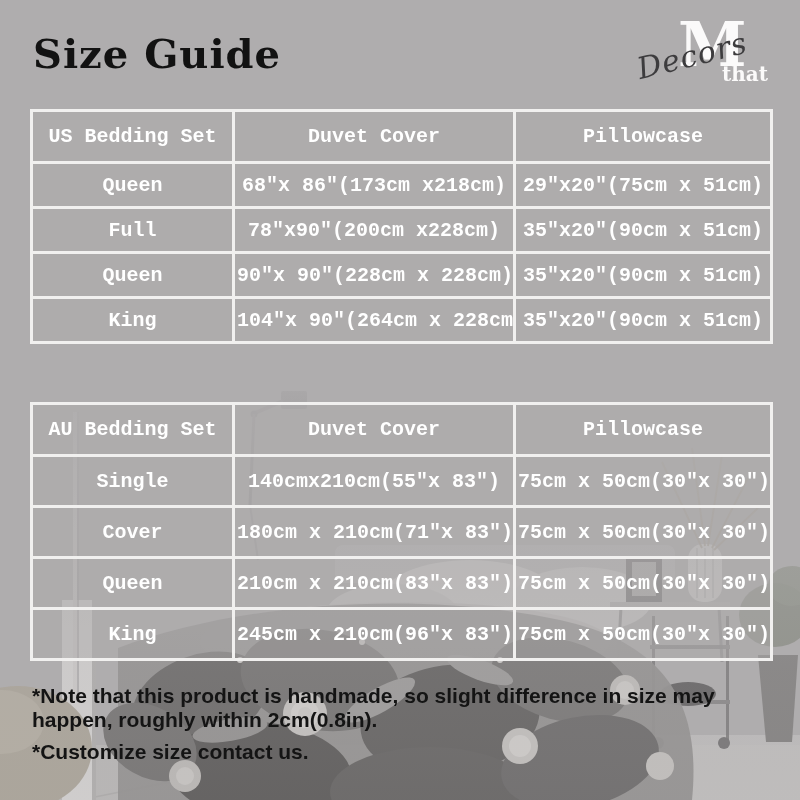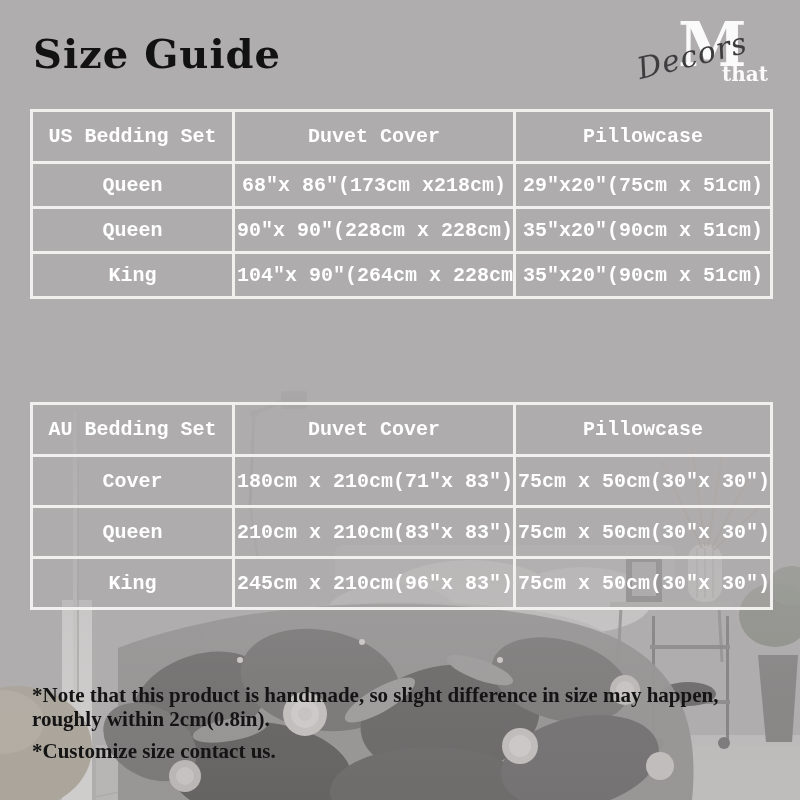--- a/index.html
+++ b/index.html
@@ -63,21 +63,21 @@
   }
   table.sg th{font-size:20px;height:49px;}
   #table-us td{font-size:20px;height:42px;}
   #table-au td{font-size:20px;height:48px;}
   col.c1{width:202px;} col.c2{width:281px;} col.c3{width:257px;}
 
   .notes{
     position:absolute;left:32px;top:672px;width:748px;
     color:#141414;font-weight:bold;font-size:21px;line-height:1.12;
   }
-  .notes p{margin:0;font-family:Liberation Serif, serif;}
+  .notes p{margin:0;}
   .notes p + p{margin-top:9px;}
 </style>
 </head>
 <body>
 
 <div class="canvas">
 
   <svg class="bg-photo" width="800" height="800" viewBox="0 0 800 800">
     <rect x="0" y="0" width="800" height="800" fill="#afadae"></rect>
 
@@ -190,20 +190,25 @@
           <th>Pillowcase</th>
         </tr>
       </thead>
       <tbody>
         <tr>
           <td>Queen</td>
           <td>68"x 86"(173cm x218cm)</td>
           <td>29"x20"(75cm x 51cm)</td>
         </tr>
         <tr>
+          <td>Full</td>
+          <td>78"x90"(200cm x228cm)</td>
+          <td>35"x20"(90cm x 51cm)</td>
+        </tr>
+        <tr>
           <td>Queen</td>
           <td>90"x 90"(228cm x 228cm)</td>
           <td>35"x20"(90cm x 51cm)</td>
         </tr>
         <tr>
           <td>King</td>
           <td>104"x 90"(264cm x 228cm)</td>
           <td>35"x20"(90cm x 51cm)</td>
         </tr>
       </tbody>
@@ -217,20 +222,25 @@
         </colgroup>
       <thead>
         <tr>
           <th>AU Bedding Set</th>
           <th>Duvet Cover</th>
           <th>Pillowcase</th>
         </tr>
       </thead>
       <tbody>
         <tr>
+          <td>Single</td>
+          <td>140cmx210cm(55"x 83")</td>
+          <td>75cm x 50cm(30"x 30")</td>
+        </tr>
+        <tr>
           <td>Cover</td>
           <td>180cm x 210cm(71"x 83")</td>
           <td>75cm x 50cm(30"x 30")</td>
         </tr>
         <tr>
           <td>Queen</td>
           <td>210cm x 210cm(83"x 83")</td>
           <td>75cm x 50cm(30"x 30")</td>
         </tr>
         <tr>

